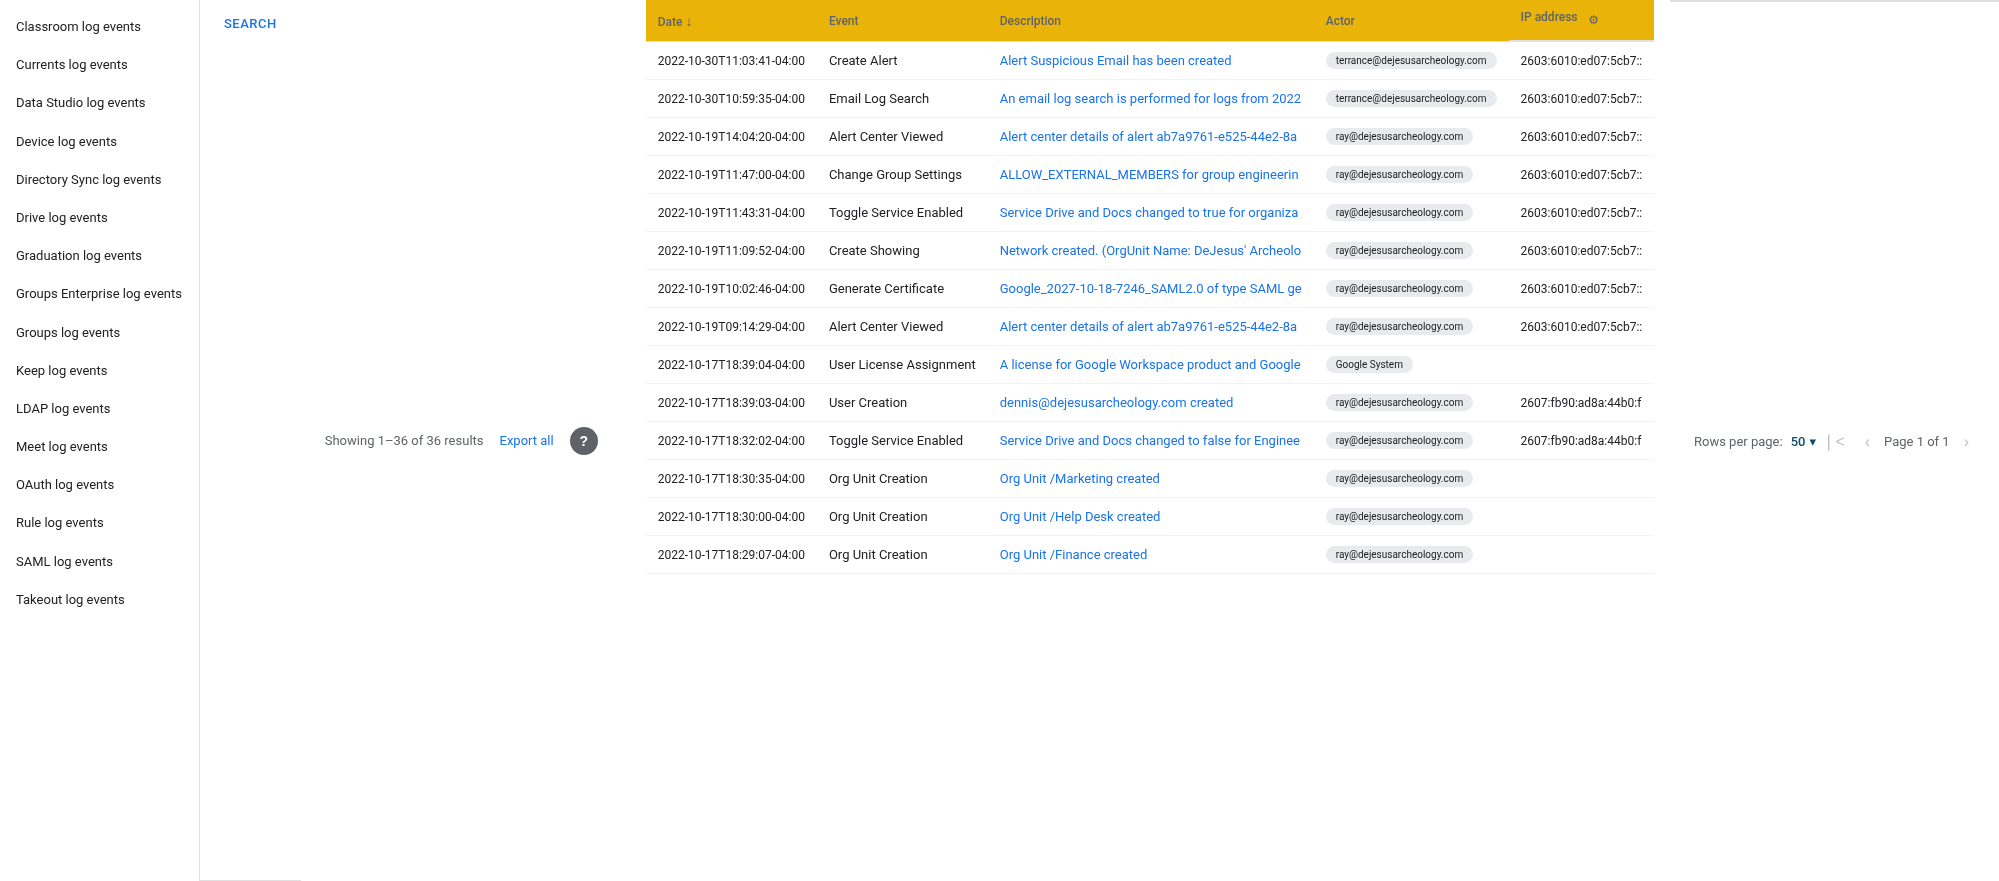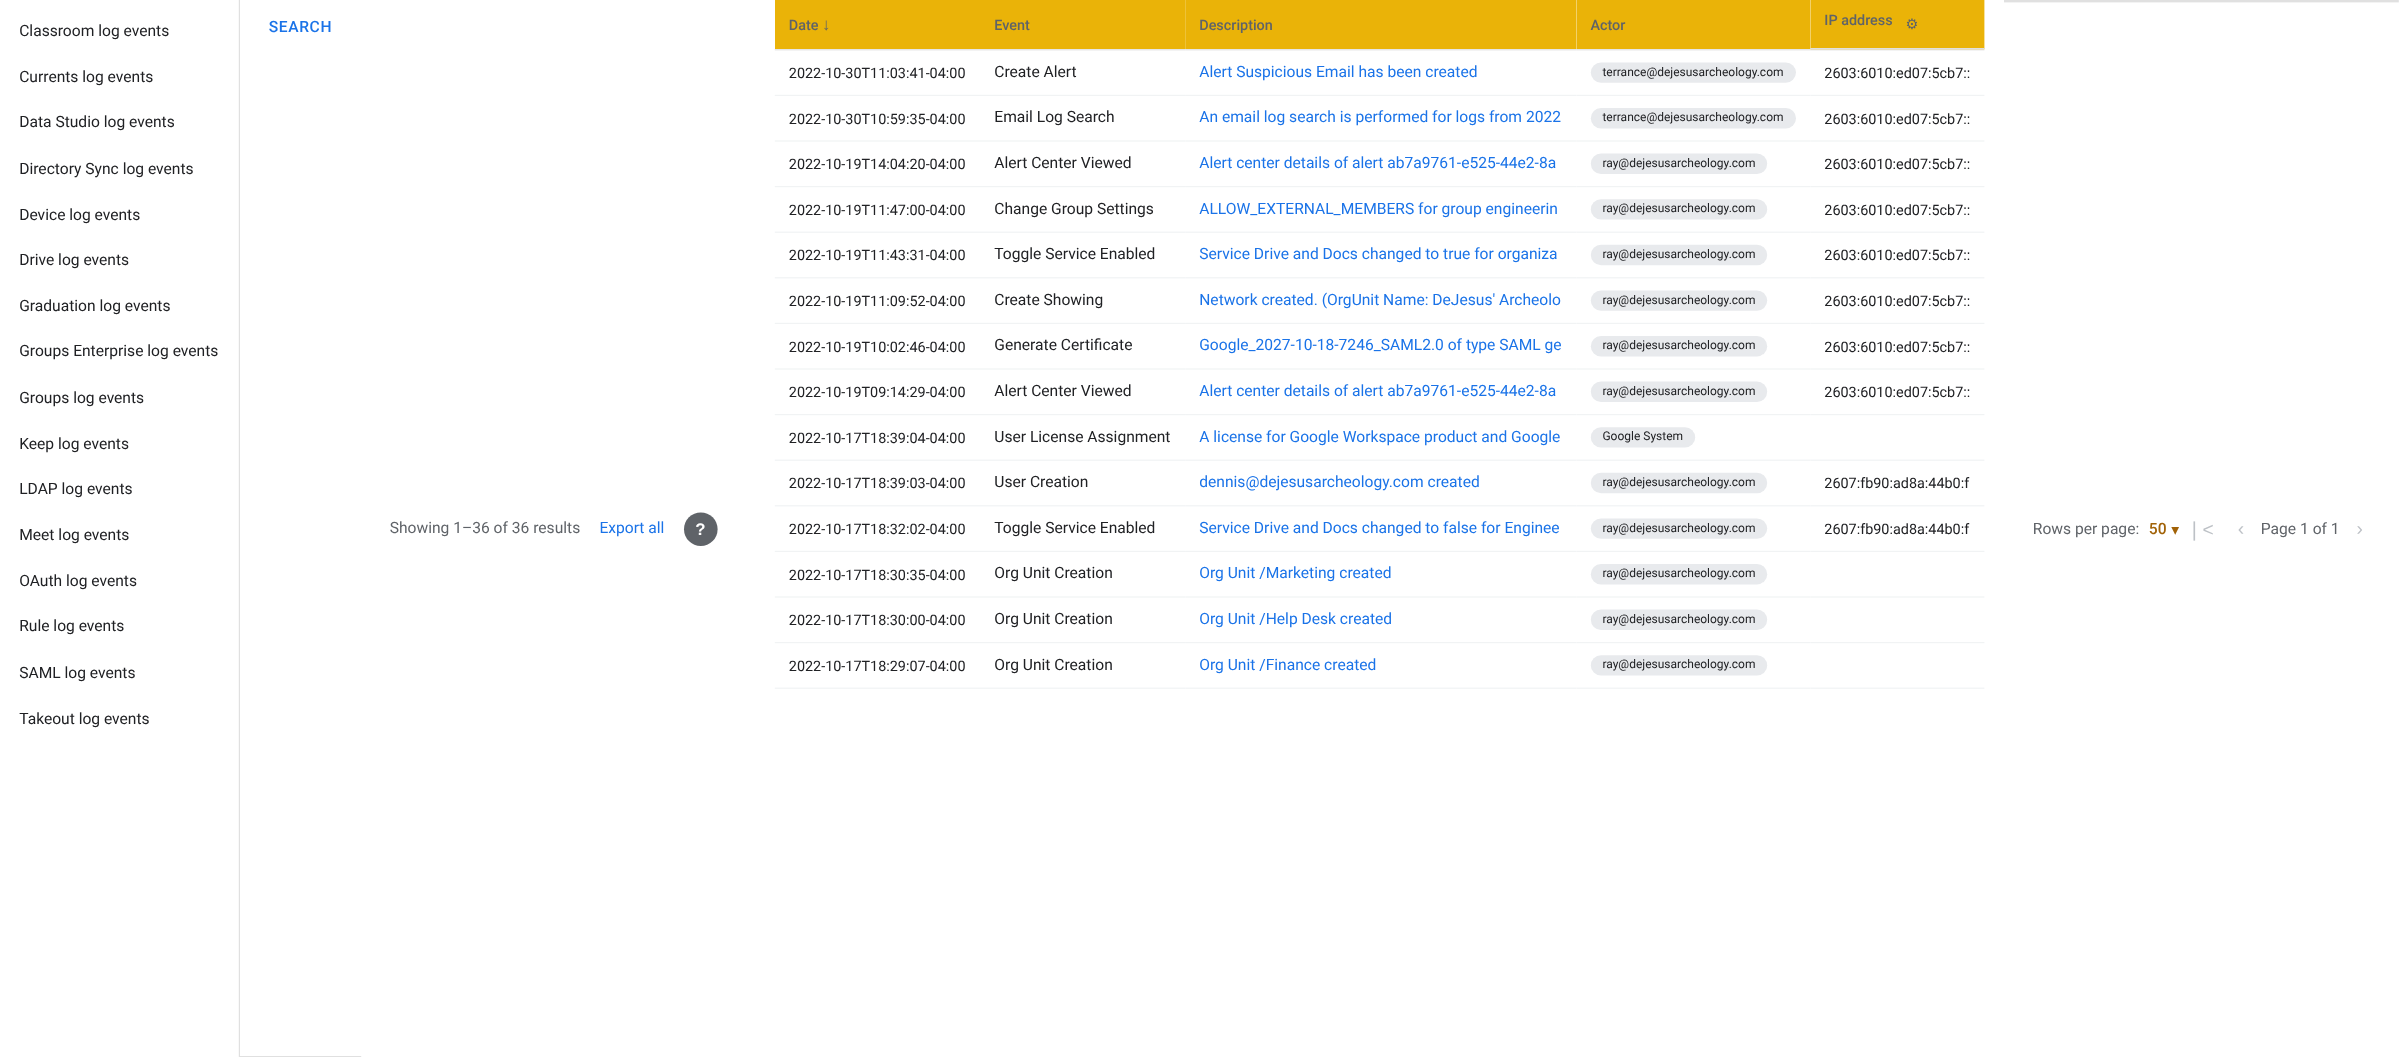--- a/index.html
+++ b/index.html
@@ -150,21 +150,21 @@
       gap: 8px;
       font-size: 13px;
       color: #5f6368;
     }
     .rows-select {
       display: flex;
       align-items: center;
       gap: 4px;
       cursor: pointer;
     }
-    .rows-select span { font-weight: 500; color: #a16207; }
+    .rows-select span { font-weight: 500; color: #0c4a6e; }
     .pagination {
       margin-left: auto;
       display: flex;
       align-items: center;
       gap: 8px;
       font-size: 13px;
       color: #5f6368;
     }
     .page-btn {
       background: none;
@@ -182,22 +182,22 @@
     ::-webkit-scrollbar-track { background: #f1f3f4; }
     ::-webkit-scrollbar-thumb { background: #bdc1c6; border-radius: 3px; }
   </style>
 </head>
 <body>
 
 <nav id="sidebar">
 <div class="sidebar-item">Classroom log events</div>
     <div class="sidebar-item">Currents log events</div>
     <div class="sidebar-item">Data Studio log events</div>
+    <div class="sidebar-item">Device log events</div>
     <div class="sidebar-item">Directory Sync log events</div>
-    <div class="sidebar-item">Device log events</div>
     <div class="sidebar-item">Drive log events</div>
     <div class="sidebar-item">Graduation log events</div>
     <div class="sidebar-item">Groups Enterprise log events</div>
     <div class="sidebar-item">Groups log events</div>
     <div class="sidebar-item">Keep log events</div>
     <div class="sidebar-item">LDAP log events</div>
     <div class="sidebar-item">Meet log events</div>
     <div class="sidebar-item">OAuth log events</div>
     <div class="sidebar-item">Rule log events</div>
     <div class="sidebar-item">SAML log events</div>

